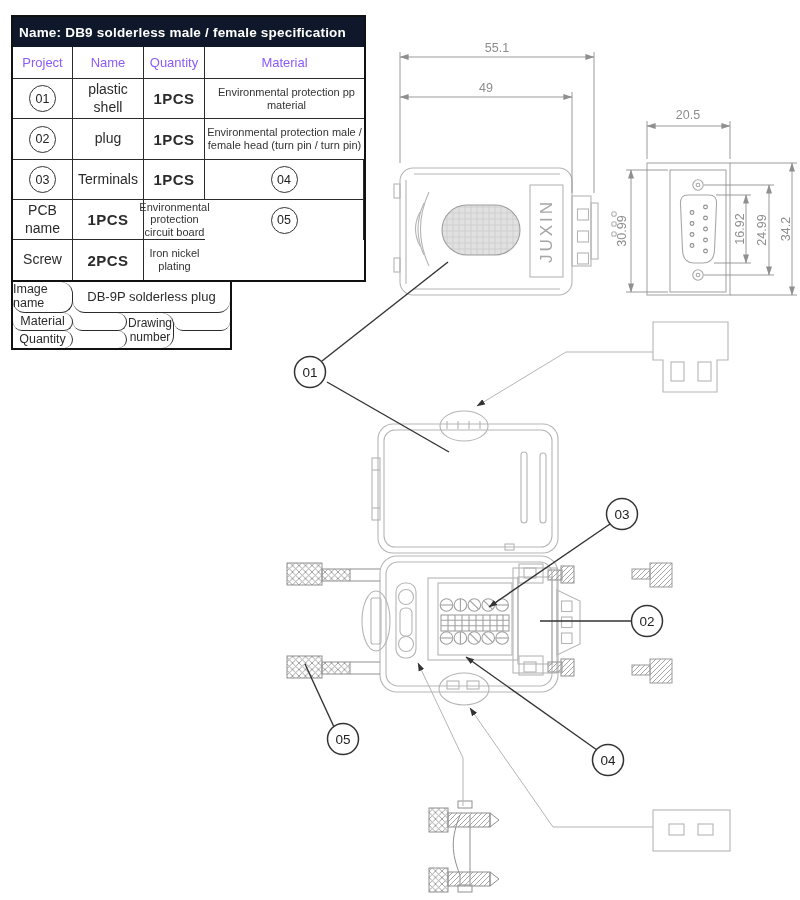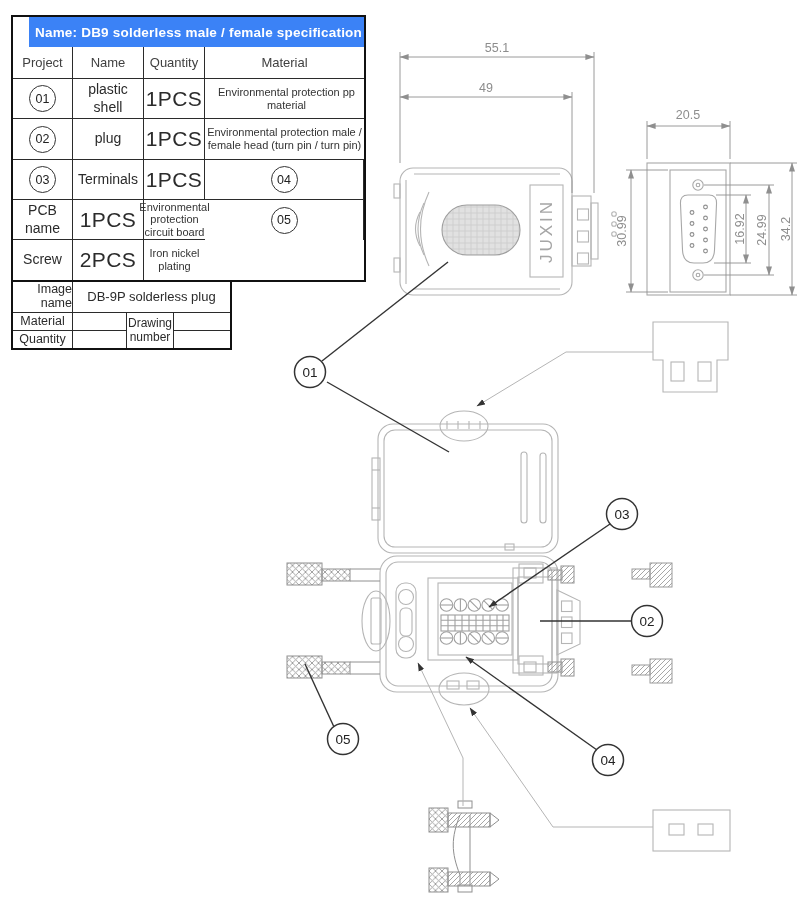--- a/index.html
+++ b/index.html
@@ -4,39 +4,39 @@
 <style>
   html,body{margin:0;padding:0;}
   body{
     width:800px;height:900px;position:relative;background:#ffffff;
     font-family:"Liberation Sans", sans-serif;color:#2b2b2b;overflow:hidden;
   }
   
   .spec-wrap{position:absolute;left:11px;top:15px;}
   .tbl-top{width:355px;border:2.2px solid #111;box-sizing:border-box;}
   .title-bar{
-    height:30px;background:#3b82f6;color:#fff;font-weight:bold;font-size:13.5px;
-    display:flex;align-items:center;padding-left:6px;letter-spacing:.2px;white-space:nowrap;margin-left:16px;
+    height:30px;background:#0f172a;color:#fff;font-weight:bold;font-size:13.5px;
+    display:flex;align-items:center;padding-left:6px;letter-spacing:.2px;white-space:nowrap;
   }
   .grid-main{display:grid;grid-template-columns:60px 71px 61px 1fr;grid-template-rows:32px 40px 41px 40px 40px 40px;}
   .c{border-right:1.6px solid #2b2b2b;border-bottom:1.6px solid #2b2b2b;display:flex;align-items:center;justify-content:center;text-align:center;box-sizing:border-box;overflow:visible;}
   .c.last-col{border-right:none;}
   .c.last-row{border-bottom:none;}
-  .hdr{font-size:13px;color:#404040;}
+  .hdr{font-size:13px;color:#8b5cf6;}
   .nm{font-size:14px;line-height:1.25;}
-  .qty{font-size:21px;font-weight:400;letter-spacing:.4px;}
+  .qty{font-size:15px;font-weight:700;letter-spacing:.4px;}
   .mat{font-size:11px;line-height:1.14;color:#333;padding:1px 2px;}
   .mat.left{justify-content:flex-start;text-align:center;padding-left:6px;}
   .circ{
     width:25px;height:25px;border:1.6px solid #333;border-radius:50%;
     display:inline-flex;align-items:center;justify-content:center;font-size:12.5px;color:#222;
   }
   .tbl-foot{width:221px;border:2.2px solid #111;border-top:none;box-sizing:border-box;
     display:grid;grid-template-columns:60px 54px 47px 1fr;grid-template-rows:31px 18px 17px;}
-  .f{border-right:1.6px solid #2b2b2b;border-bottom:1.6px solid #2b2b2b;display:flex;align-items:center;justify-content:center;text-align:right;box-sizing:border-box;font-size:12.5px;line-height:1.1;}
+  .f{border-right:1.6px solid #2b2b2b;border-bottom:1.6px solid #2b2b2b;display:flex;align-items:center;justify-content:center;text-align:left;box-sizing:border-box;font-size:12.5px;line-height:1.1;border-radius:12px;}
   .f.nb{border-bottom:none;}
   .f.nr{border-right:none;}
   .img-val{font-size:13px;}
   .dnum{flex-direction:column;font-size:12px;}
   
   svg.sheet{position:absolute;left:0;top:0;}
   text{font-family:"Liberation Sans", sans-serif;}
   .dimtxt{font-size:12.5px;fill:#8d8d8d;}
   .callout-txt{font-size:13.5px;fill:#222;}
   .brand-txt{font-size:17px;fill:#a6a6a6;letter-spacing:3px;}

